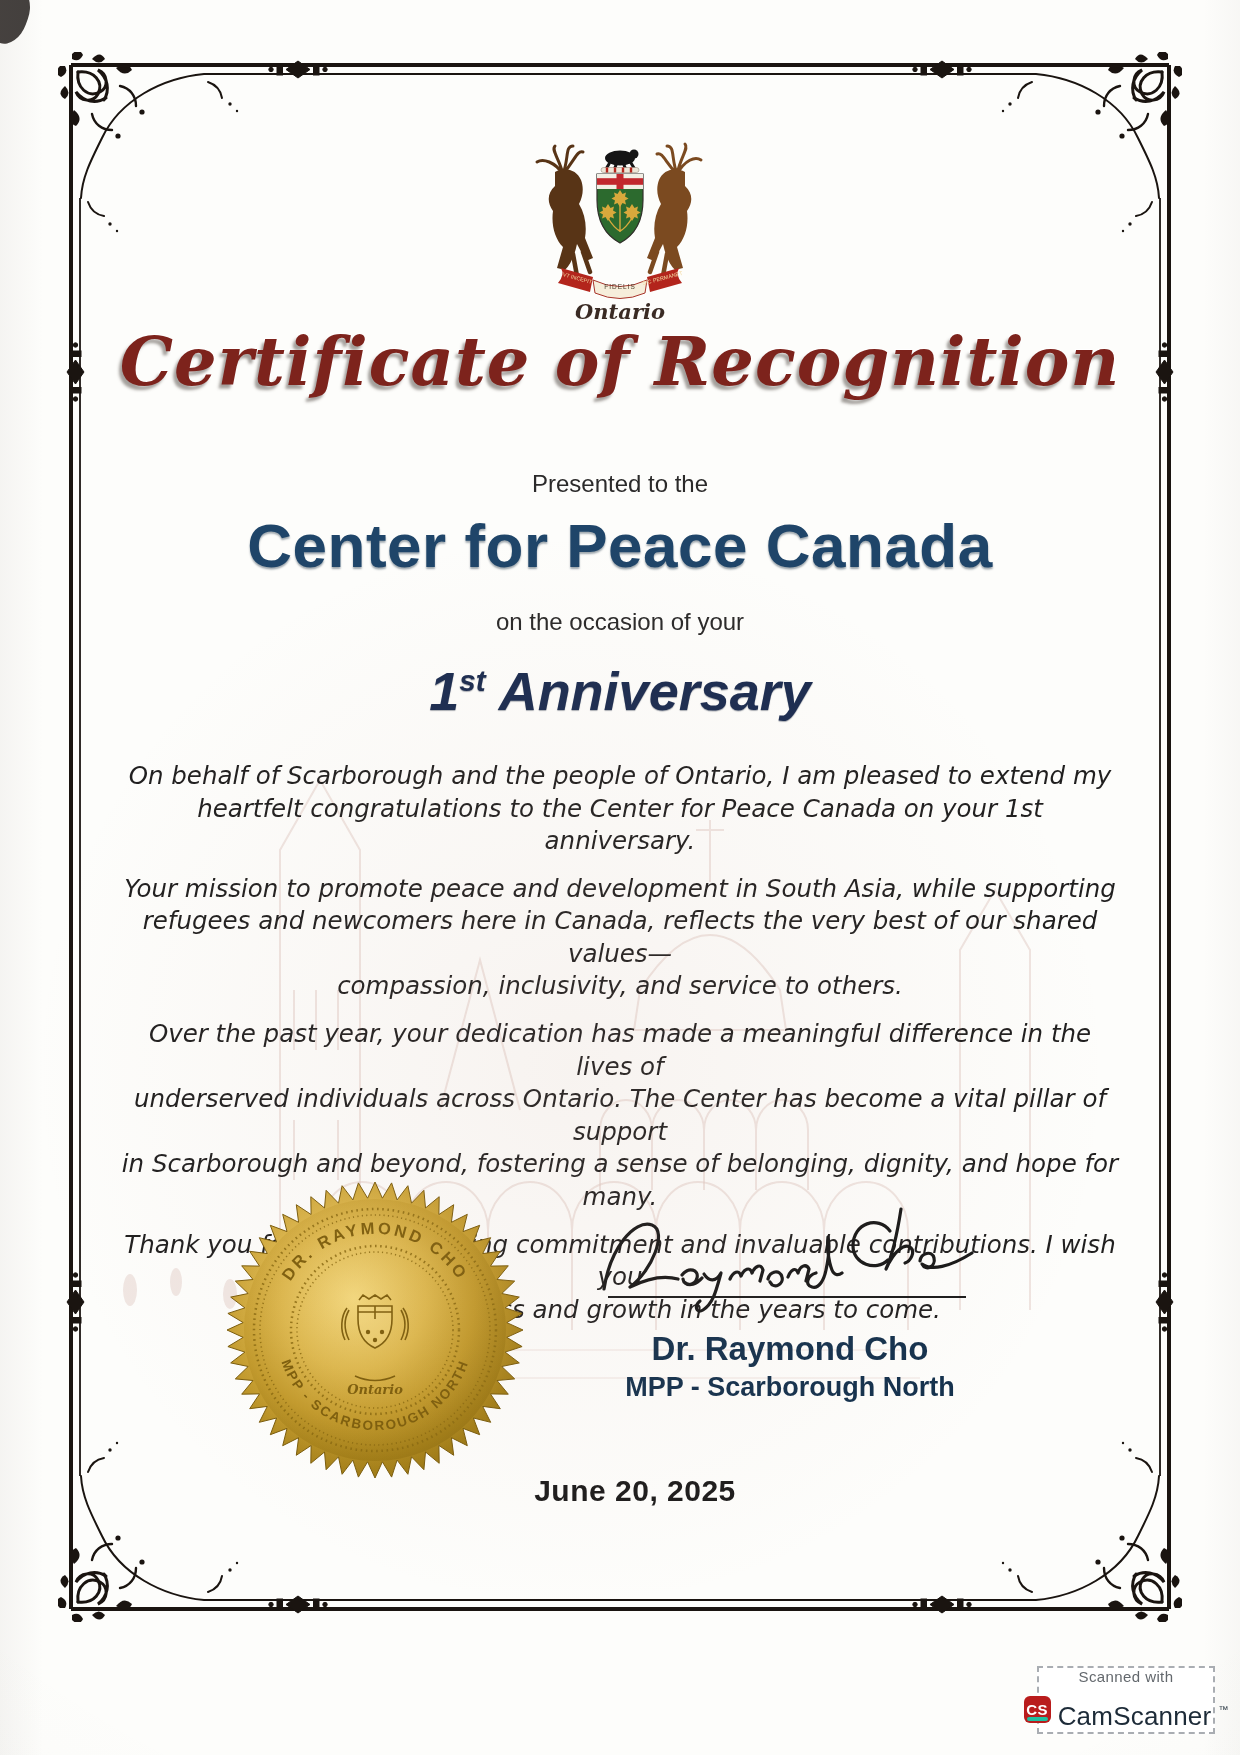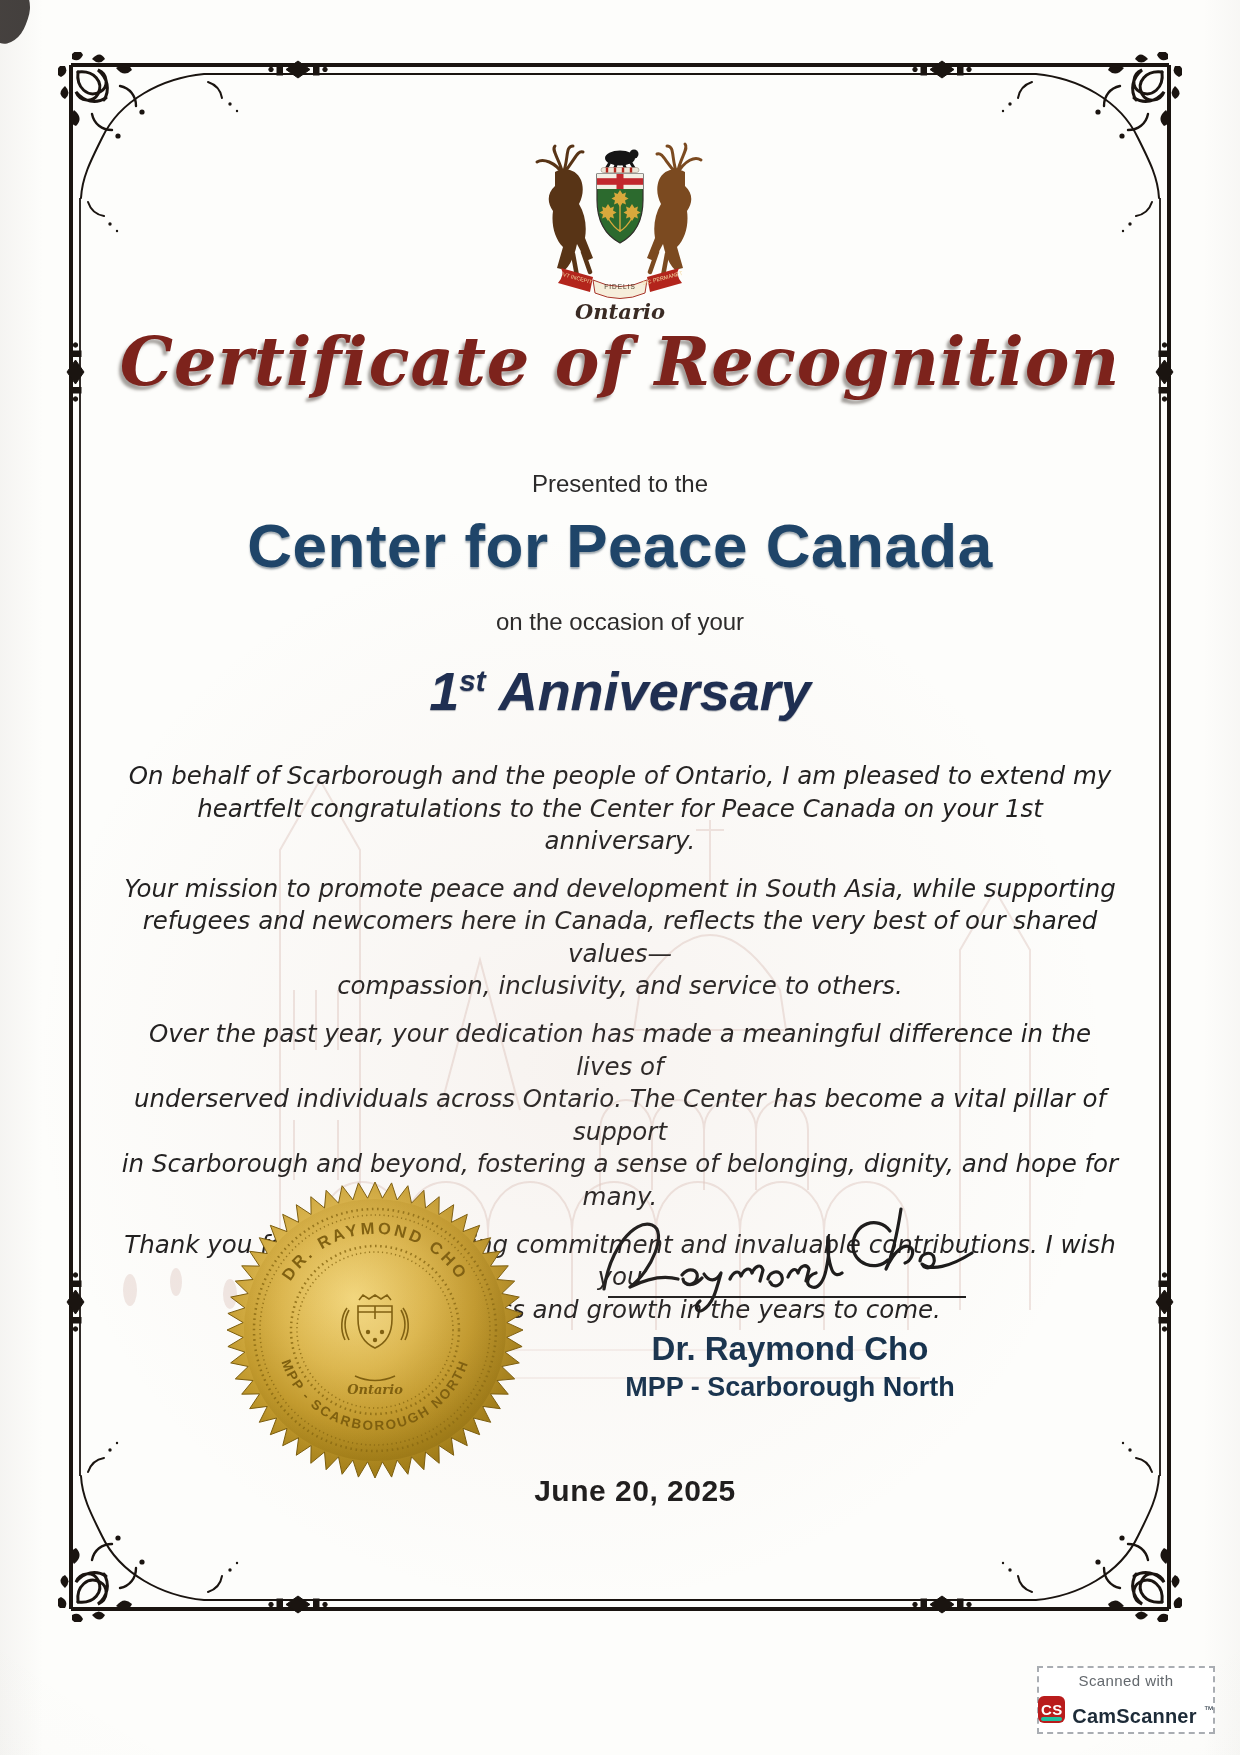--- a/index.html
+++ b/index.html
@@ -55,21 +55,21 @@
   .scanner-badge{position:absolute; left:1037px; top:1666px; width:178px; height:68px;
     border:2px dashed #a9adb2; background:#fff; box-sizing:border-box; z-index:10;
     display:flex; flex-direction:column; align-items:center; justify-content:center; gap:2px;}
   .scanned-with{font-size:15px; color:#63686d; letter-spacing:.4px;}
   .cs-row{display:flex; align-items:center; gap:7px;}
   .cs-box{position:relative; width:27px; height:27px; background:#b91c1c; border-radius:6px;
     color:#ffffff; font-weight:bold; font-size:15px; display:flex; align-items:center;
     justify-content:center; letter-spacing:.5px;}
   .cs-box::after{content:""; position:absolute; left:3px; right:3px; bottom:2px; height:4px;
     background:#1fc0a0; border-radius:2px;}
-  .cs-name{font-size:20px; font-weight:bold; color:#1d2b38; letter-spacing:.2px;margin-top:14px;}
+  .cs-name{font-size:26px; font-weight:normal; color:#1d2b38; letter-spacing:.2px;margin-top:14px;}
   .cs-tm{font-size:10px; color:#1d2b38; vertical-align:top; line-height:1;}
 </style>
 </head>
 <body>
 
 <div class="page">
 
   <svg class="border-svg" width="1124" height="1570" viewBox="0 0 1124 1570">
     <defs>
       <g id="cornerOrn" stroke="#1a1410" fill="none" stroke-linecap="round">

